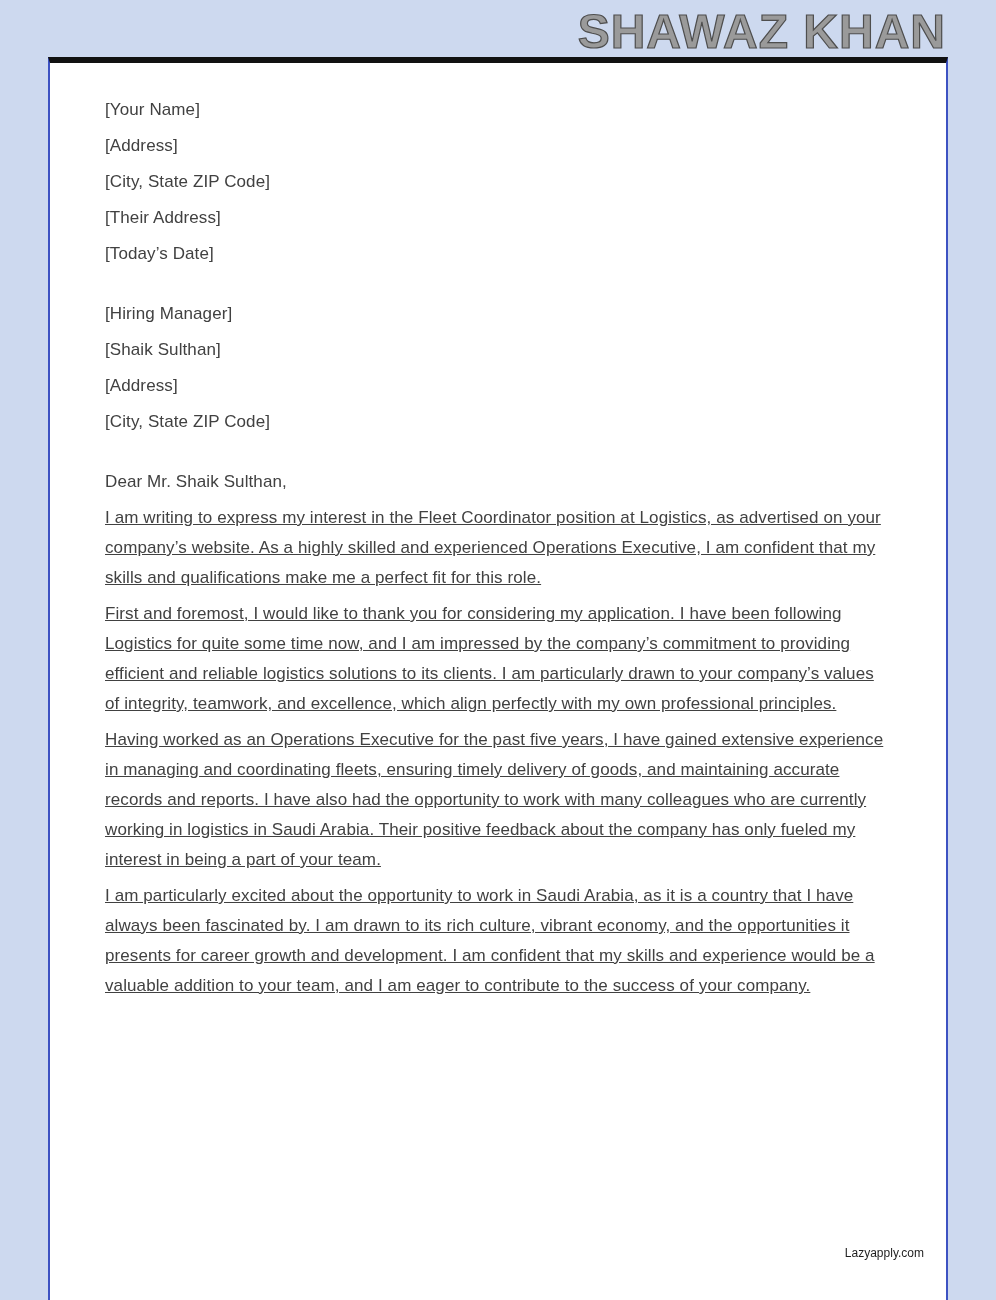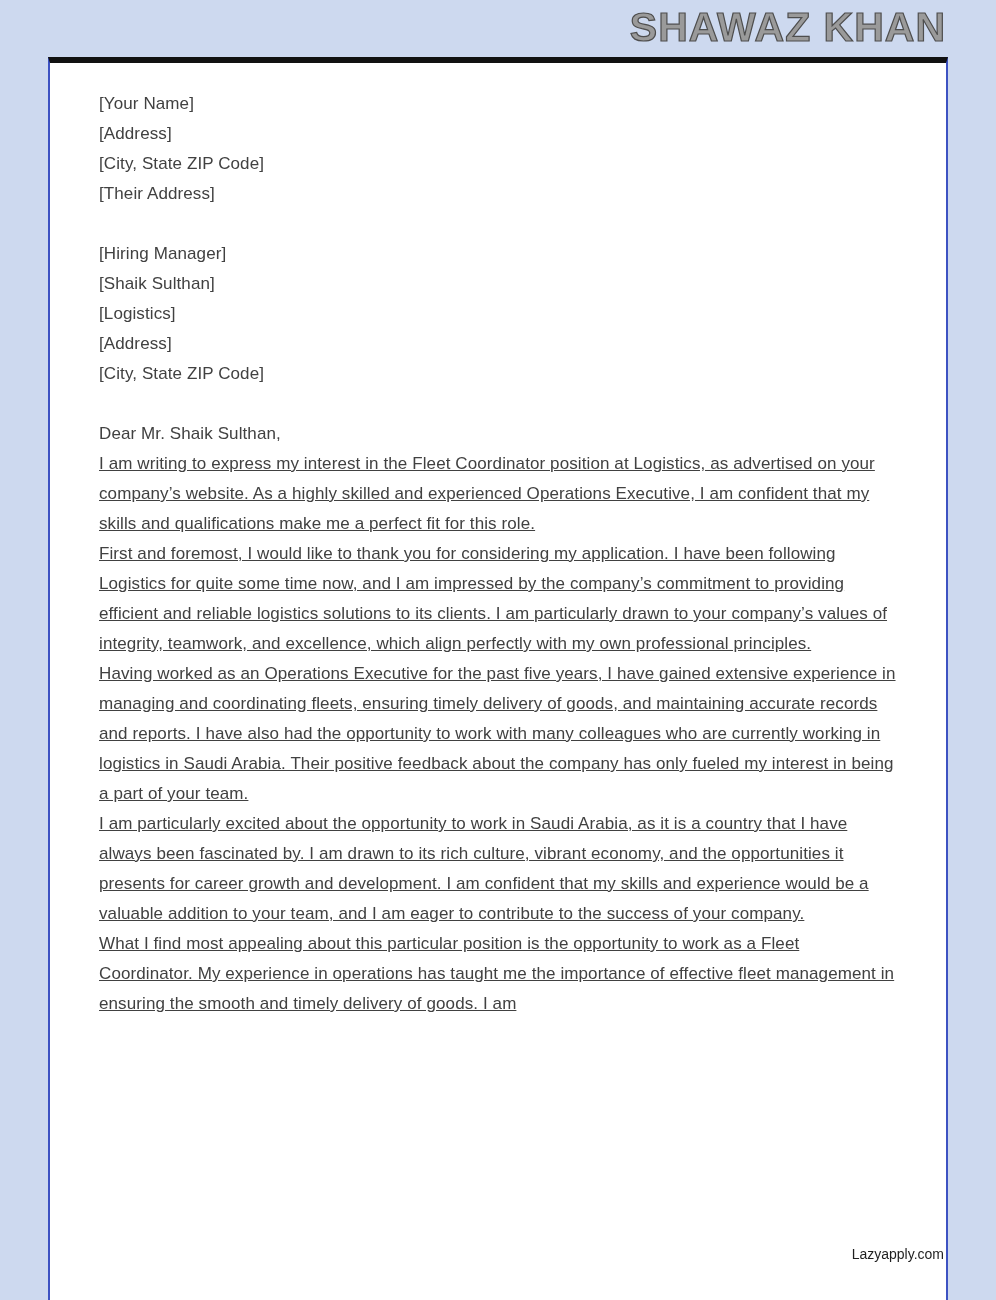--- a/index.html
+++ b/index.html
@@ -9,21 +9,21 @@
     height: 1300px;
     background: #cdd9ef;
     overflow: hidden;
     position: relative;
     font-family: "Liberation Sans", "DejaVu Sans", sans-serif;
   }
   .brand {
     position: absolute;
     top: 4px;
     right: 50px;
-    font-size: 41px;
+    font-size: 48px;
     font-weight: 700;
     letter-spacing: 1px;
     color: #9a9a9a;
     -webkit-text-stroke: 1.2px #4e4e4e;
     white-space: nowrap;
   }
   .page {
     position: absolute;
     left: 48px;
     top: 57px;
@@ -33,59 +33,58 @@
     border: 2px solid #3d52c2;
     border-top: 6px solid #111111;
   }
   .content {
     padding: 26px 50px 40px 49px;
     color: #414141;
     font-size: 17px;
     line-height: 30px;
     letter-spacing: 0.1px;
   }
-  .content p { margin: 0; }
+  .content p { margin: 6px; }
   .block { margin-bottom: 30px; }
   .para { margin-bottom: 30px; text-decoration: underline; }
   .watermark {
     position: absolute;
     top: 1246px;
-    right: 52px;
-    font-size: 14px;
+    right: 72px;
+    font-size: 12px;
     color: #1f1f1f;
     z-index: 5;
   }
 </style>
 </head>
 <body>
 
 <div class="brand">SHAWAZ KHAN</div>
 
 <div class="page">
   <div class="content">
 
     <div class="block">
       <p>[Your Name]</p>
       <p>[Address]</p>
       <p>[City, State ZIP Code]</p>
       <p>[Their Address]</p>
+      <p>[Today’s Date]</p>
     </div>
 
     <div class="block">
       <p>[Hiring Manager]</p>
       <p>[Shaik Sulthan]</p>
-      <p>[Logistics]</p>
       <p>[Address]</p>
       <p>[City, State ZIP Code]</p>
     </div>
 
     <p class="block">Dear Mr. Shaik Sulthan,</p>
 
     <p class="para">I am writing to express my interest in the Fleet Coordinator position at Logistics, as advertised on your company’s website. As a highly skilled and experienced Operations Executive, I am confident that my skills and qualifications make me a perfect fit for this role.</p>
     <p class="para">First and foremost, I would like to thank you for considering my application. I have been following Logistics for quite some time now, and I am impressed by the company’s commitment to providing efficient and reliable logistics solutions to its clients. I am particularly drawn to your company’s values of integrity, teamwork, and excellence, which align perfectly with my own professional principles.</p>
     <p class="para">Having worked as an Operations Executive for the past five years, I have gained extensive experience in managing and coordinating fleets, ensuring timely delivery of goods, and maintaining accurate records and reports. I have also had the opportunity to work with many colleagues who are currently working in logistics in Saudi Arabia. Their positive feedback about the company has only fueled my interest in being a part of your team.</p>
     <p class="para">I am particularly excited about the opportunity to work in Saudi Arabia, as it is a country that I have always been fascinated by. I am drawn to its rich culture, vibrant economy, and the opportunities it presents for career growth and development. I am confident that my skills and experience would be a valuable addition to your team, and I am eager to contribute to the success of your company.</p>
-    <p class="para">What I find most appealing about this particular position is the opportunity to work as a Fleet Coordinator. My experience in operations has taught me the importance of effective fleet management in ensuring the smooth and timely delivery of goods. I am</p>
 
   </div>
 </div>
 
 <div class="watermark">Lazyapply.com</div>
 
 </body></html>

